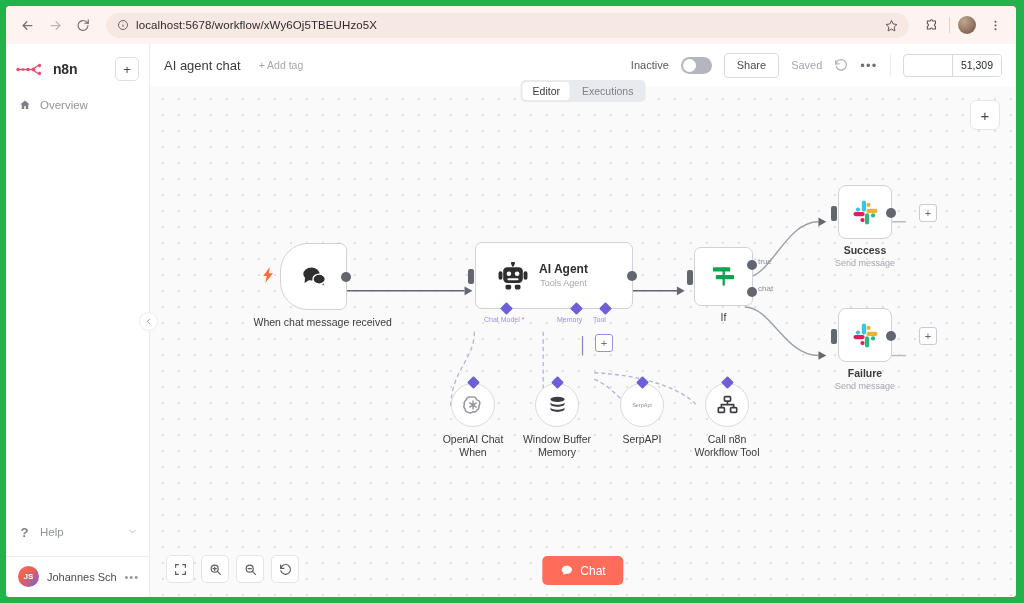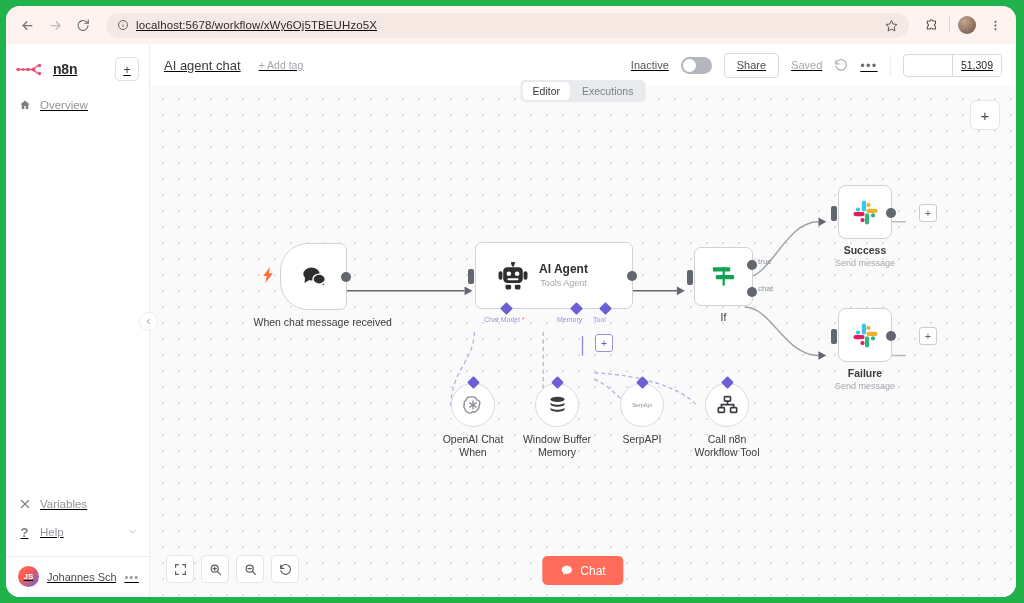--- a/index.html
+++ b/index.html
@@ -9,22 +9,22 @@
     background:#22b24c;
   }
   #frame{
     position:absolute;inset:0;
     background:#22b24c;
     padding:6px 8px 6px 6px;
     box-sizing:border-box;
   }
   #browser{
     position:relative;width:100%;height:100%;
-    background:#c4b5fd;border-radius:14px;overflow:hidden;
-    display:flex;flex-direction:column;text-decoration:underline;
+    background:#c4b5fd;border-radius:4px;overflow:hidden;
+    display:flex;flex-direction:column;
   }
   
   #chrome{
     height:38px;flex:0 0 38px;display:flex;align-items:center;
     gap:6px;padding:0 10px;background:#fdf4f1;box-sizing:border-box;
   }
   .navbtn{width:22px;height:22px;display:flex;align-items:center;justify-content:center;
     border-radius:50%;color:#7b6f6a;}
   .navbtn svg{display:block}
   #omnibox{
@@ -262,29 +262,20 @@
             <svg width="12" height="12" viewBox="0 0 24 24" fill="currentColor">
                   <path d="M12 3 2.5 11h3v9h5v-6h3v6h5v-9h3z"></path>
                 </svg>
           </span>
           <span>Overview</span>
         </div>
       </div>
 
       <div id="side-bottom">
         <div class="side-item">
-          <span class="ico">
-            <svg width="12" height="12" viewBox="0 0 24 24" fill="none" stroke="currentColor" stroke-width="2.6" stroke-linecap="round">
-                  <line x1="5" y1="5" x2="19" y2="19"></line>
-                  <line x1="19" y1="5" x2="5" y2="19"></line>
-                </svg>
-          </span>
-          <span>Variables</span>
-        </div>
-        <div class="side-item">
           <span class="ico" style="font-weight:bold;font-size:13px">?</span>
           <span>Help</span>
           <span style="margin-left:auto;color:#b6b9be">
             <svg width="9" height="9" viewBox="0 0 24 24" fill="none" stroke="currentColor" stroke-width="2.6" stroke-linecap="round">
                   <polyline points="5 9 12 16 19 9"></polyline>
                 </svg>
           </span>
         </div>
       </div>
 

